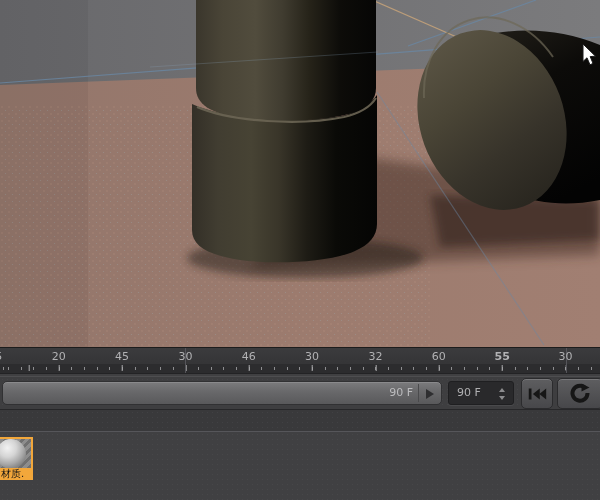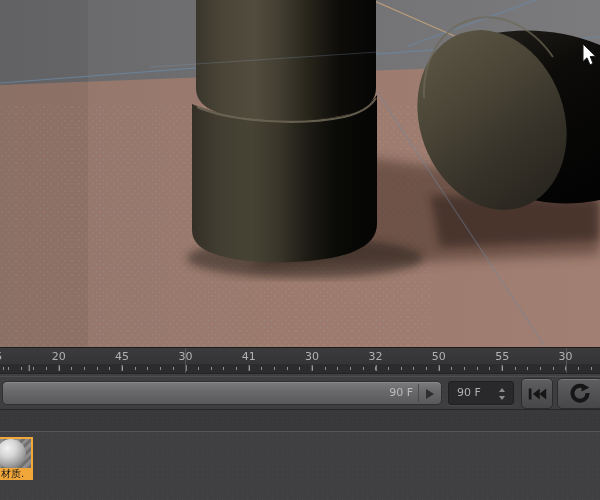--- a/index.html
+++ b/index.html
@@ -173,25 +173,25 @@
   </svg>
 
   <div class="ruler" id="ruler">
     <div class="ticks"></div>
   <div class="marker" style="left: 185.4px;"></div>
       <div class="marker" style="left: 565.5px;"></div>
       <span class="frame-label" style="left: -4.65px;">15</span>
       <span class="frame-label" style="left: 58.7px;">20</span>
       <span class="frame-label" style="left: 122.05px;">45</span>
       <span class="frame-label" style="left: 185.4px;">30</span>
-      <span class="frame-label" style="left: 248.75px;">41</span>
+      <span class="frame-label" style="left: 248.75px;">46</span>
       <span class="frame-label" style="left: 312.1px;">30</span>
       <span class="frame-label" style="left: 375.45px;">32</span>
-      <span class="frame-label" style="left: 438.8px;">50</span>
-      <span class="frame-label" style="left: 502.15px;">55</span>
+      <span class="frame-label" style="left: 438.8px;">60</span>
+      <span class="frame-label" style="left: 502.15px; font-weight: bold;">55</span>
       <span class="frame-label" style="left: 565.5px;">30</span>
     </div>
 
   <div class="controls">
     <div class="range-slider">
       <span class="value">90 F</span>
       <span class="sep"></span>
       <span class="slider-arrow"></span>
     </div>
     <div class="end-field">

